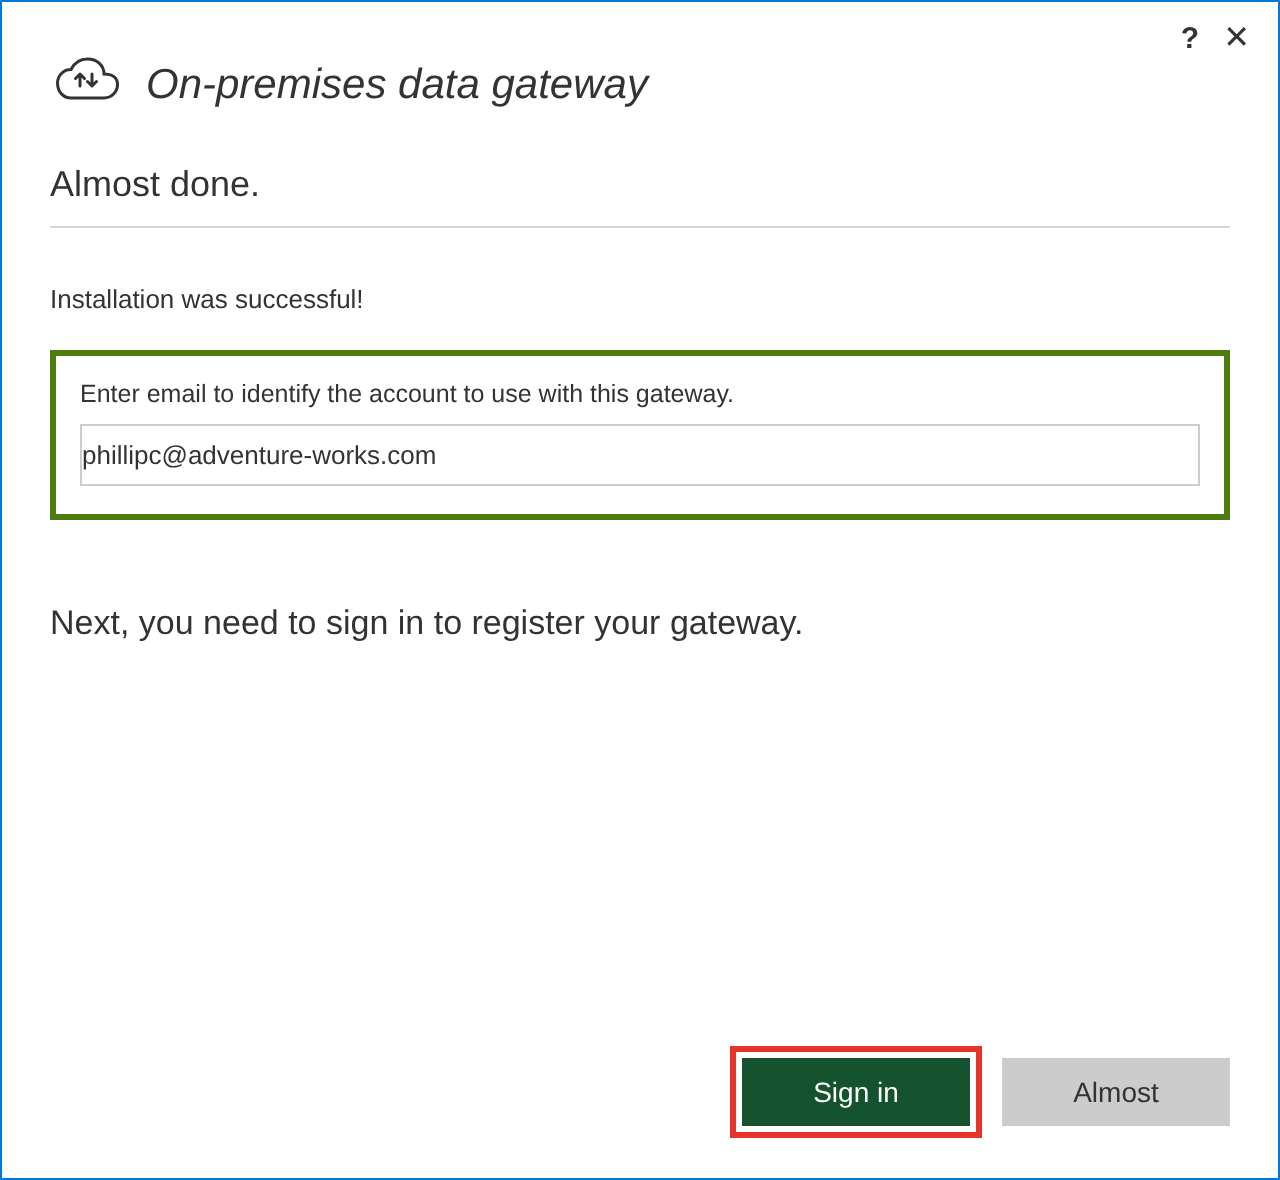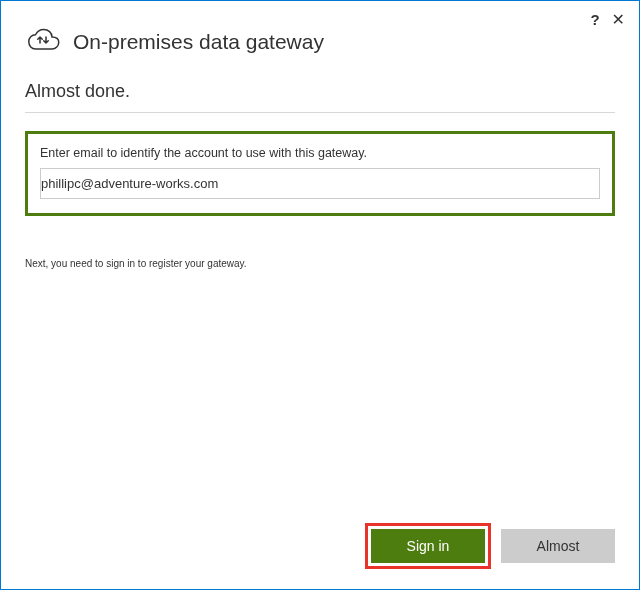--- a/index.html
+++ b/index.html
@@ -40,20 +40,21 @@
       font-size: 16px;
       color: #333;
       cursor: pointer;
       line-height: 1;
     }
     .header {
       display: flex;
       align-items: center;
       gap: 12px;
       margin-top: 4px;
+      font-style: italic;
     }
     .app-icon svg {
       width: 36px;
       height: 30px;
       stroke: #333;
       fill: none;
     }
     .app-title {
       font-size: 21px;
       font-weight: 300;
@@ -87,21 +88,21 @@
       width: 100%;
       margin-top: 8px;
       padding: 7px 0;
       font-size: 13px;
       font-family: inherit;
       border: 1px solid #ccc;
       background: #ffffff;
       color: #333;
     }
     .next-step {
-      font-size: 10px;
+      font-size: 17px;
       color: #333;
       margin-top: 42px;
     }
     .button-row {
       position: absolute;
       bottom: 20px;
       right: 24px;
       display: flex;
       align-items: center;
       gap: 10px;
@@ -111,21 +112,21 @@
       height: 34px;
       font-size: 14px;
       font-family: inherit;
       border: none;
       cursor: pointer;
       display: flex;
       align-items: center;
       justify-content: center;
     }
     .btn-primary {
-      background: #4d7c0f;
+      background: #14532d;
       color: #ffffff;
     }
     .btn-secondary {
       background: #cccccc;
       color: #333;
     }
     .primary-highlight {
       border: 3px solid #e8332a;
       padding: 3px;
     }
@@ -148,20 +149,21 @@
         <path d="M 28 14 L 28 22 M 28 22 L 25 19 M 28 22 L 31 19" stroke-width="2" stroke-linecap="round" stroke-linejoin="round"></path>
       </svg>
     </span>
     <span class="app-title">On-premises data gateway</span>
   </div>
 
   <div class="subtitle">Almost done.</div>
 
   <hr class="divider">
 
+  <div class="status">Installation was successful!</div>
 
   <div class="highlight-box">
     <div class="field-label">Enter email to identify the account to use with this gateway.</div>
     <input type="text" class="email-input" value="phillipc@adventure-works.com" style="">
   </div>
 
   <div class="next-step">Next, you need to sign in to register your gateway.</div>
 
   <div class="button-row">
     <span class="primary-highlight">

